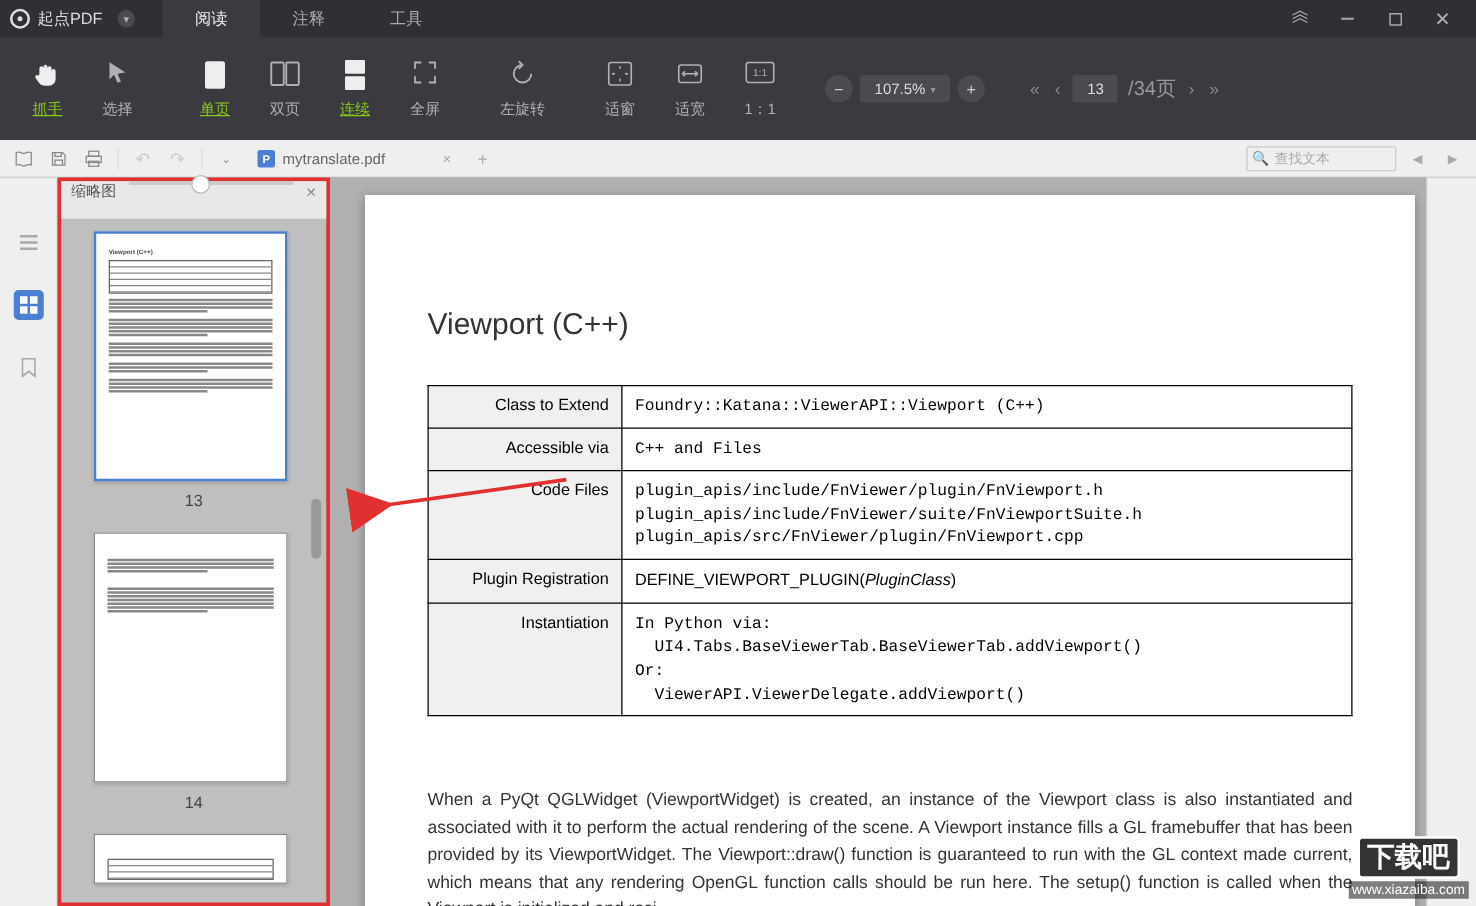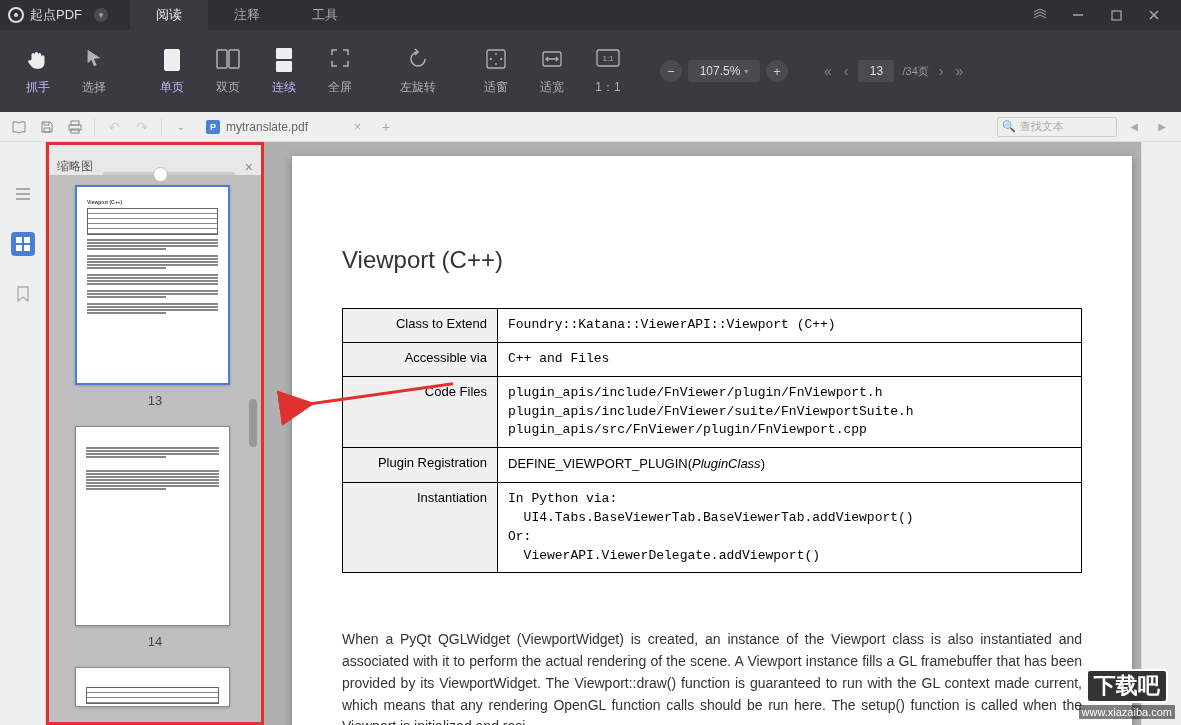--- a/index.html
+++ b/index.html
@@ -16,51 +16,51 @@
 
 
 .maintabs { position: absolute; top: 0; left: 130px; height: 30px; display: flex; align-items: stretch; color: #aaa; font-size: 13px; }
 .maintabs .mtab { padding: 0 26px; display: flex; align-items: center; cursor: pointer; }
 .maintabs .mtab.active { background: #3a3a40; color: #eee; }
 
 
 .toolbar { height: 82px; background: #3a3a40; display: flex; align-items: center; padding: 0 12px; color: #b0b0b6; font-size: 12px; gap: 4px; }
 .tbtn { display: flex; flex-direction: column; align-items: center; justify-content: center; width: 52px; height: 70px; cursor: pointer; gap: 6px; }
 .tbtn .ticon { width: 26px; height: 26px; display: flex; align-items: flex-start; justify-content: center; }
-.tbtn.active .tlabel, .tbtn.active .ticon { color: #c4b5fd; }
+.tbtn.active .tlabel, .tbtn.active .ticon { color: #84cc16; text-decoration: underline; }
 .tsep { width: 18px; }
 
 .zoom-box { display: flex; align-items: center; gap: 6px; }
 .zoom-btn { width: 22px; height: 22px; border-radius: 50%; background: #4a4a50; display: flex; align-items: center; justify-content: center; color: #ccc; font-size: 13px; cursor: pointer; }
 .zoom-val { width: 72px; height: 22px; background: #4a4a50; border-radius: 3px; display: flex; align-items: center; justify-content: center; color: #ddd; font-size: 12px; gap: 4px; }
 
 .nav-box { display: flex; align-items: center; gap: 8px; }
 .nav-arrow { color: #888; font-size: 14px; cursor: pointer; padding: 0 2px; }
 .page-input { width: 36px; height: 22px; background: #4a4a50; border: none; color: #ddd; text-align: center; font-size: 12px; border-radius: 2px; }
-.page-total { color: #999; font-size: 11px; }
+.page-total { color: #999; font-size: 16px; }
 
 
 .secbar { height: 30px; background: #efefef; border-bottom: 1px solid #ddd; display: flex; align-items: center; padding: 0 8px; gap: 6px; }
 .secbar .sicon { width: 22px; height: 22px; display: flex; align-items: center; justify-content: center; color: #888; cursor: pointer; font-size: 14px; }
 .secbar .ssep { width: 1px; height: 18px; background: #ddd; margin: 0 2px; }
 .filetab { display: flex; align-items: center; gap: 6px; padding: 0 8px; font-size: 12px; color: #666; }
 .filetab .ft-icon { width: 14px; height: 14px; background: #4a7fd4; color: #fff; display: flex; align-items: center; justify-content: center; font-size: 9px; font-weight: bold; border-radius: 2px; }
 .filetab .ft-close { color: #aaa; margin-left: 40px; cursor: pointer; }
 .secbar .spacer { flex: 1; }
 .search-box { width: 120px; height: 20px; border: 1px solid #ccc; border-radius: 2px; display: flex; align-items: center; padding: 0 4px; gap: 4px; font-size: 11px; color: #aaa; }
 .search-box .sico { color: #aaa; }
 
 
 .content { position: absolute; top: 142px; left: 0; right: 0; bottom: 0; display: flex; background: #b0b0b0; }
 .leftrail { width: 46px; background: #efefef; border-right: 1px solid #ddd; display: flex; flex-direction: column; align-items: center; padding-top: 40px; gap: 26px; }
 .leftrail .lricon { width: 24px; height: 24px; display: flex; align-items: center; justify-content: center; color: #aaa; font-size: 15px; border-radius: 4px; }
 .leftrail .lricon.active { background: #4a7fd4; color: #fff; }
 
 .thumb-panel { width: 218px; background: #bfbfbf; border: 3px solid #e03030; position: relative; display: flex; flex-direction: column; }
-.thumb-header { height: 30px; background: #e8e8e8; display: flex; align-items: flex-end; padding: 0 8px; font-size: 12px; color: #555; position: relative; }
+.thumb-header { height: 30px; background: #e8e8e8; display: flex; align-items: flex-start; padding: 0 8px; font-size: 12px; color: #555; position: relative; }
 .thumb-header .thslider { flex: 1; margin: 0 10px; height: 3px; background: #ccc; border-radius: 2px; position: relative; }
 .thumb-header .thslider::after { content: ""; position: absolute; left: 38%; top: -5px; width: 13px; height: 13px; background: #fff; border: 1px solid #bbb; border-radius: 50%; }
 .thumb-header .thclose { color: #888; cursor: pointer; font-size: 14px; }
 .thumb-scroll { flex: 1; overflow: hidden; padding: 10px 26px; }
 .thumb-page { background: #fff; border: 1px solid #888; margin-bottom: 8px; width: 155px; box-shadow: 0 1px 3px rgba(0,0,0,0.2); padding: 12px 10px; font-size: 4.5px; color: #444; line-height: 1.2; }
 .thumb-page.active { border: 2px solid #4a7fd4; }
 .thumb-num { text-align: center; font-size: 13px; color: #444; margin-bottom: 18px; }
 .thumb-scrollbar { position: absolute; right: 4px; top: 34px; bottom: 6px; width: 8px; }
 .thumb-scrollbar-thumb { position: absolute; top: 220px; width: 8px; height: 48px; background: #999; border-radius: 4px; }
 

